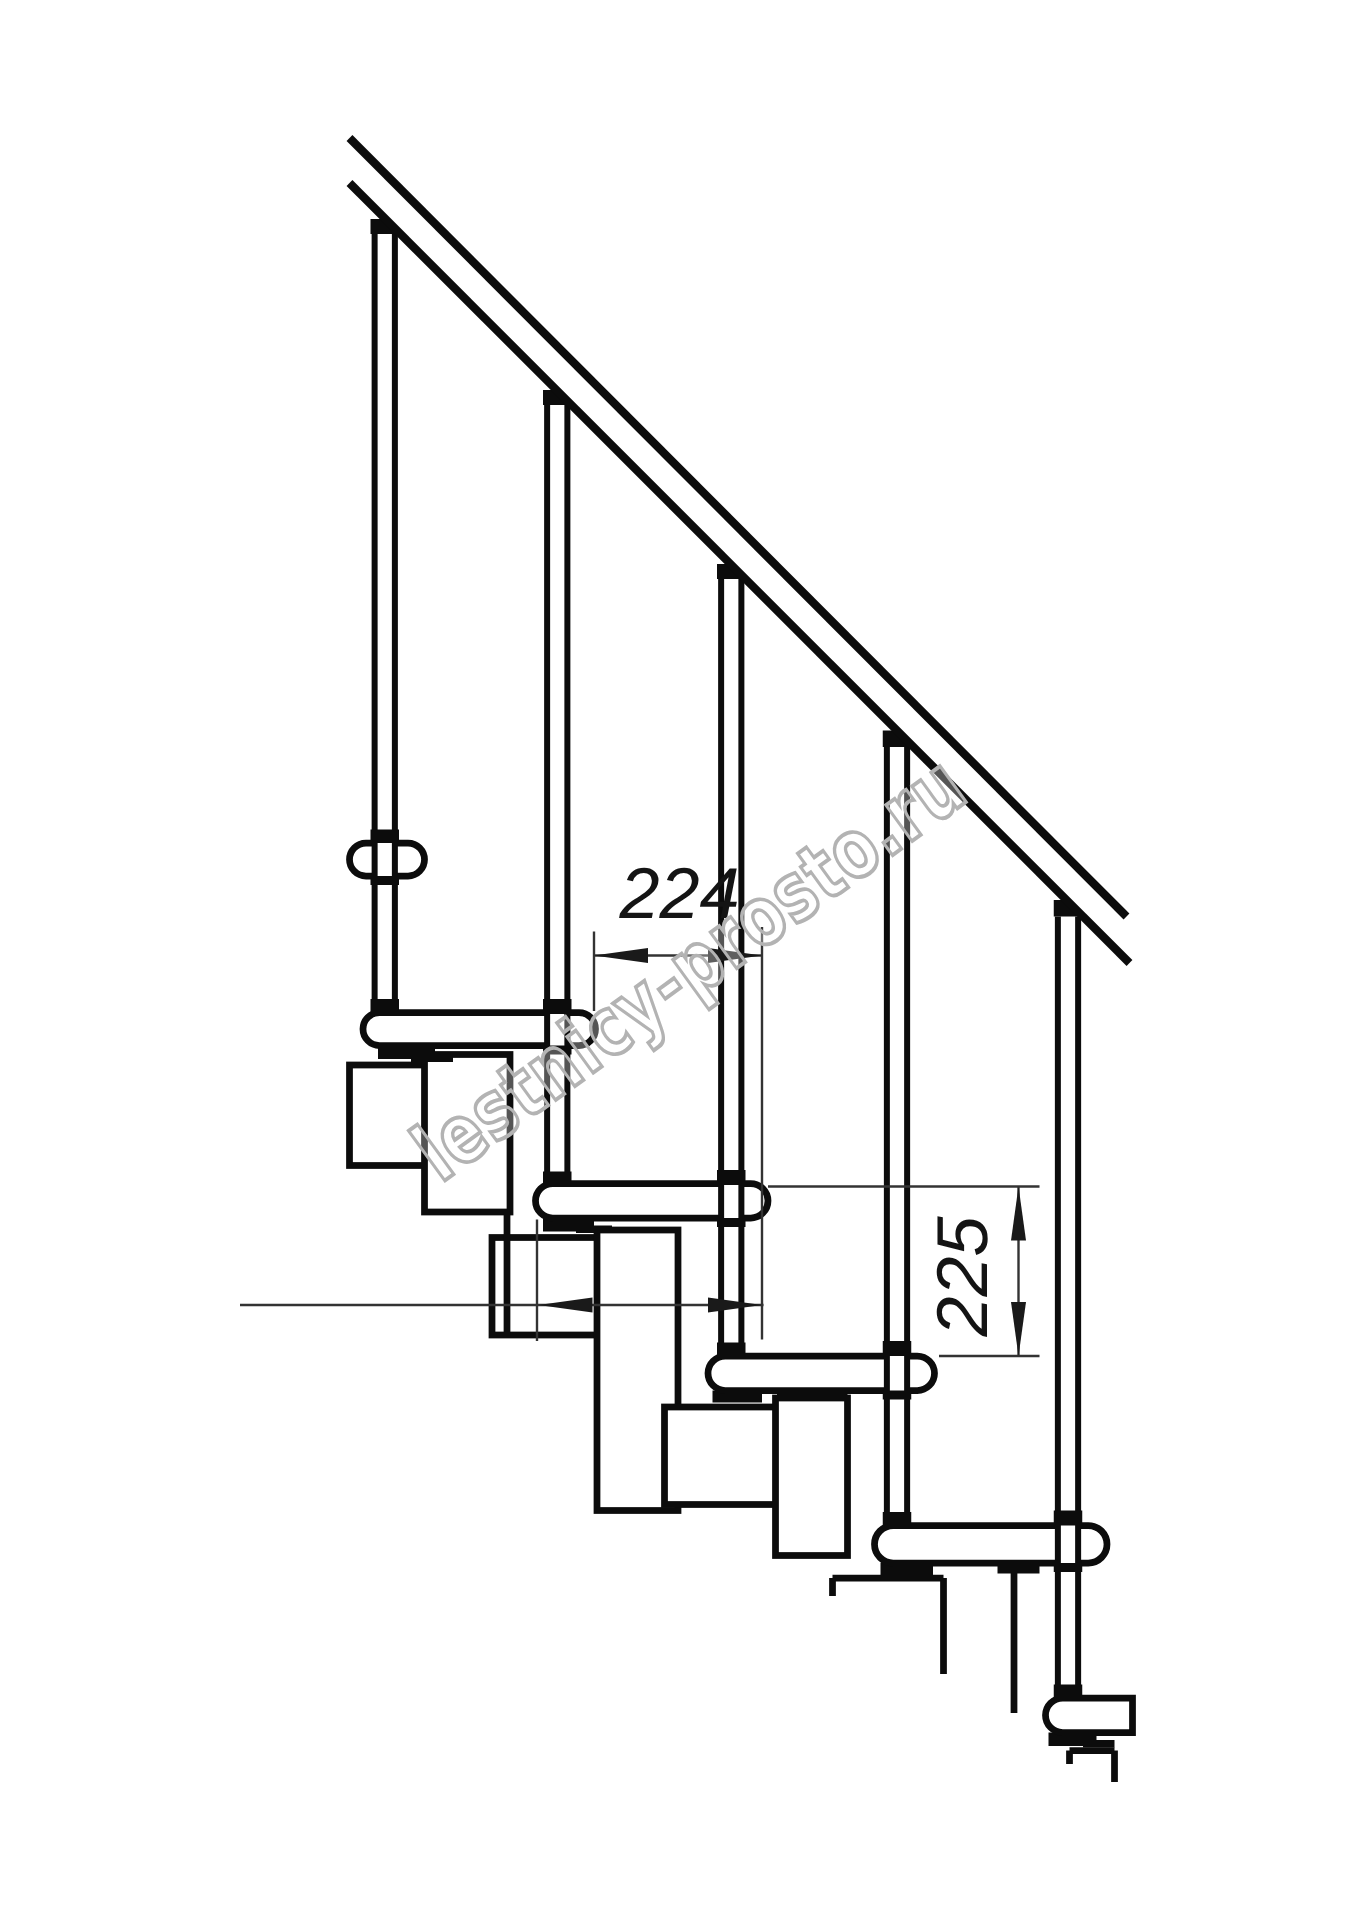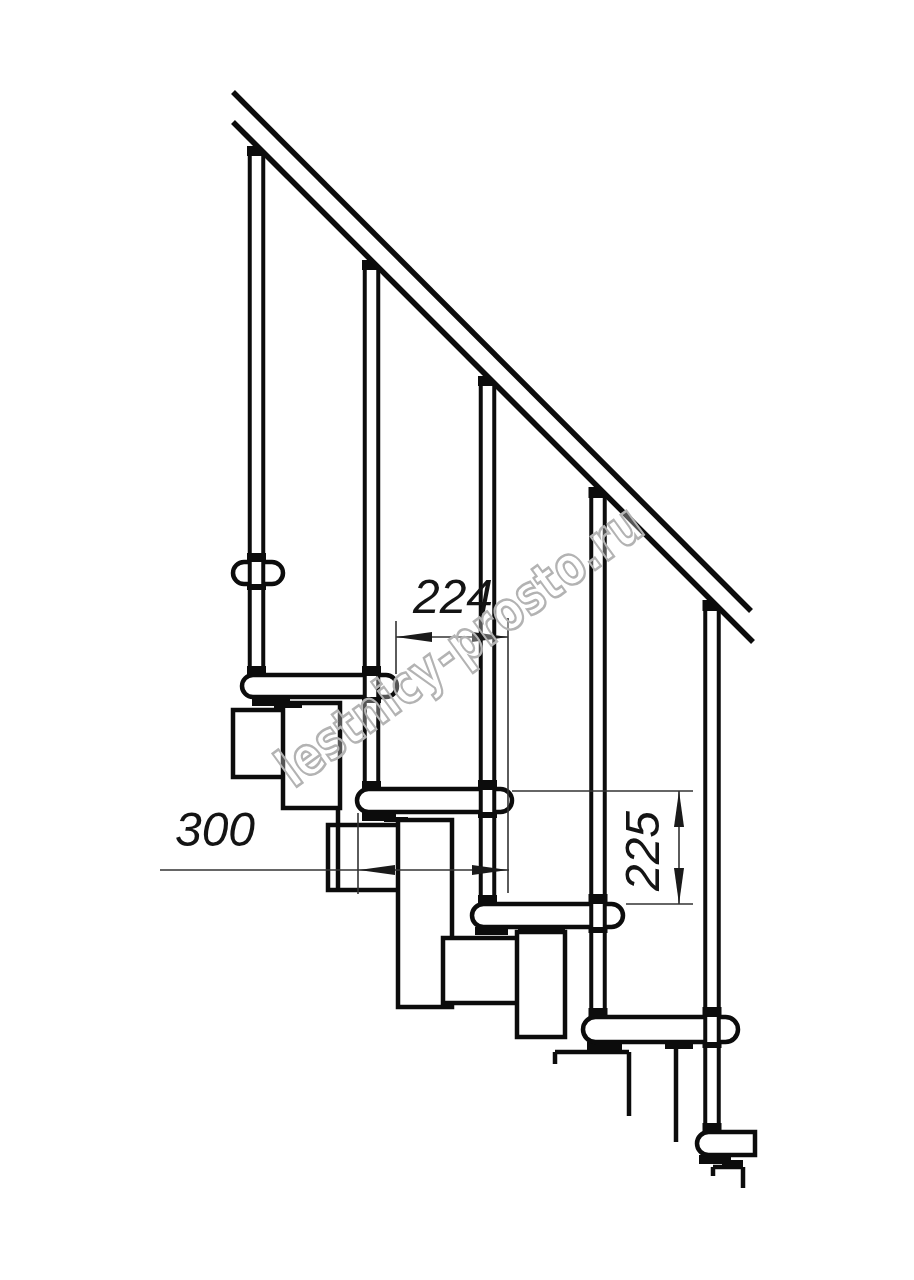--- a/index.html
+++ b/index.html
@@ -101,17 +101,16 @@
       <line x1="679" y1="791" x2="679" y2="904" stroke="#333333" stroke-width="1.6"></line>
       <polygon points="396,637 432,632 432,642" fill="#1a1a1a"></polygon>
       <polygon points="508,637 472,632 472,642" fill="#1a1a1a"></polygon>
       <polygon points="359,870 395,865 395,875" fill="#1a1a1a"></polygon>
       <polygon points="508,870 472,865 472,875" fill="#1a1a1a"></polygon>
       <polygon points="679,791 674,827 684,827" fill="#1a1a1a"></polygon>
       <polygon points="679,904 674,868 684,868" fill="#1a1a1a"></polygon>
     </svg>
 
   <div class="dim-label" style="left: 398px; top: 573px;">224</div>
-  <div class="dim-label" style="left: 160px; top: 806px;">300</div>
   <div class="dim-label vert" style="left: 588px; top: 827px;">225</div>
 
   <div id="watermark">lestnicy-prosto.ru</div>
 </div>
 
 </body></html>

